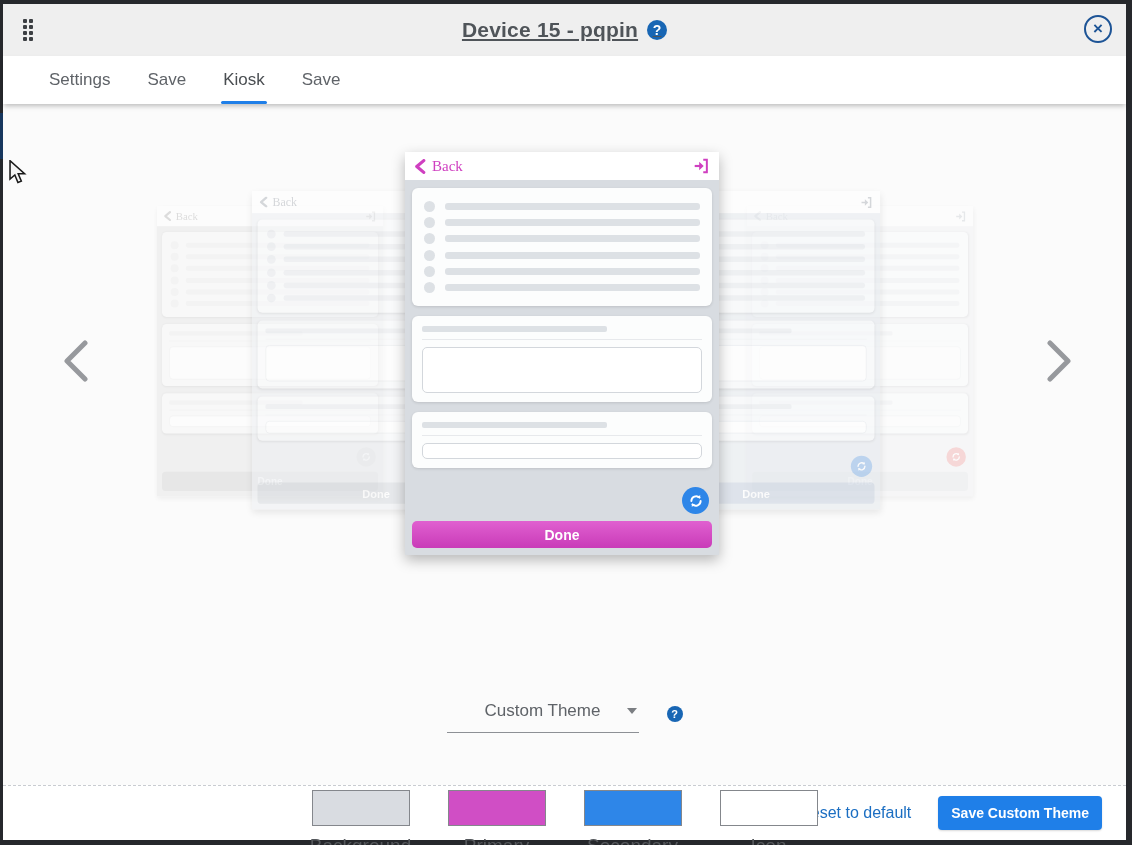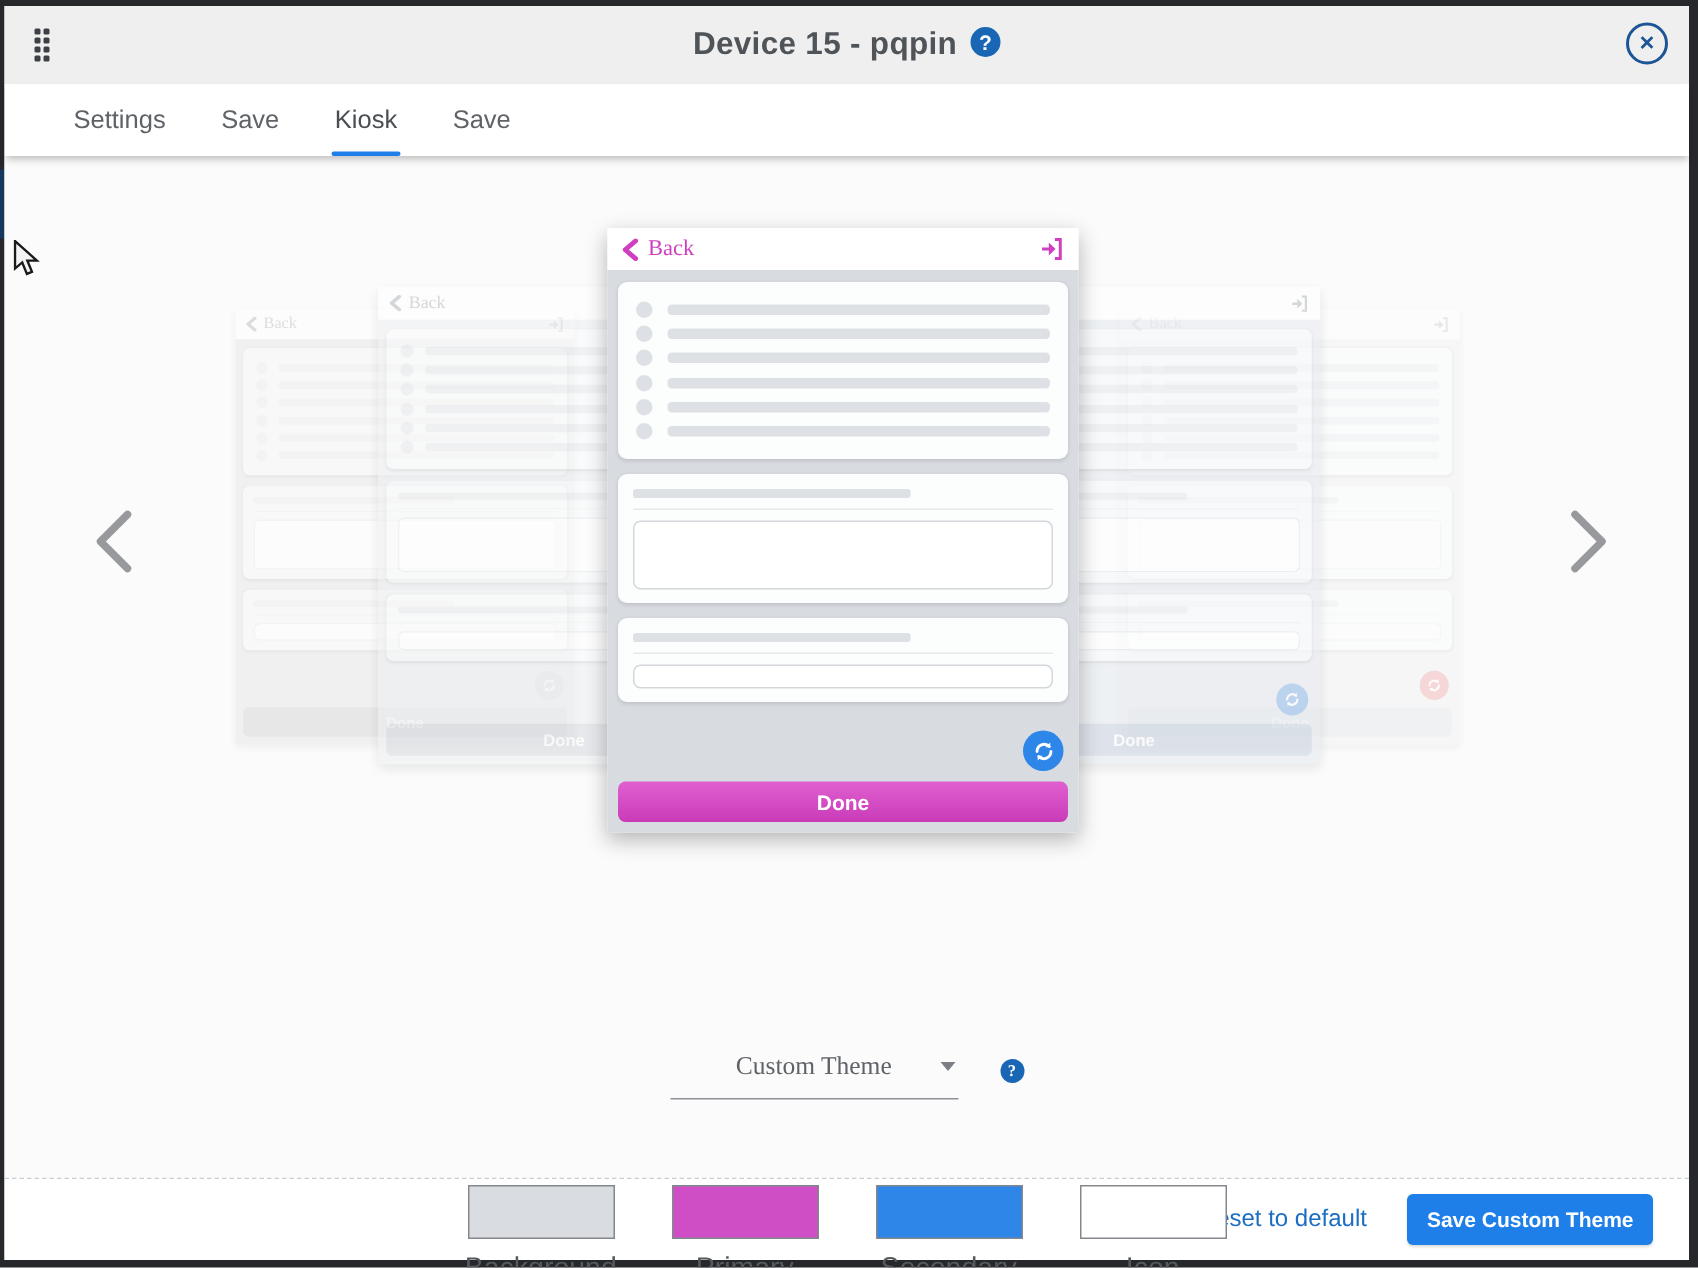--- a/index.html
+++ b/index.html
@@ -8,21 +8,21 @@
 
   
   .backdrop-navy { position:absolute; left:0; top:113px; width:5px; height:46px; background:#17375e; }
 
   .dialog { position:absolute; left:3px; top:4px; width:1123px; height:836px; background:#fbfbfb; display:flex; flex-direction:column; }
 
   
   .hdr { height:52px; background:#efefef; position:relative; display:flex; align-items:center; justify-content:center; flex:none; }
   .drag-handle { position:absolute; left:20px; top:15px; display:grid; grid-template-columns:repeat(2,4px); grid-auto-rows:4px; gap:2px; cursor:grab; }
   .drag-handle i { width:4px; height:4px; background:#3c3f43; border-radius:1px; }
-  .title { font-size:21px; font-weight:bold; color:#4f5459; letter-spacing:.2px; display:flex; align-items:flex-start; gap:9px; }
+  .title { font-size:21px; font-weight:bold; color:#4f5459; letter-spacing:.2px; display:flex; align-items:center; gap:9px;text-decoration:underline; }
   .help-badge { width:20px; height:20px; border-radius:50%; background:#1866b4; color:#fff; font-size:14px; font-weight:bold; display:inline-flex; align-items:center; justify-content:center; cursor:pointer; }
   .help-badge.sm { width:16px; height:16px; font-size:11px; }
   .close-btn { position:absolute; right:14px; top:11px; width:28px; height:28px; border-radius:50%; border:2px solid #1d5496; color:#1d5496; background:transparent; font-size:17px; font-weight:bold; line-height:24px; text-align:center; cursor:pointer; }
 
   
   .tabbar { height:48px; background:#fff; display:flex; align-items:stretch; padding-left:46px; gap:37px; box-shadow:0 3px 5px -1px rgba(0,0,0,.25); position:relative; z-index:5; flex:none; }
   .tab { display:flex; align-items:center; font-size:17px; color:#5f6368; cursor:pointer; position:relative; }
   .tab.active { color:#4a4e52; }
   .tab.active::after { content:""; position:absolute; left:-2px; right:-2px; bottom:0; height:3px; background:#1f7fe8; border-radius:2px; }
 
@@ -57,21 +57,21 @@
   .m-field.sm { height:56px; }
   .m-label { height:6px; width:66%; background:var(--line); border-radius:2px; margin:2px 0 7px; flex:none; }
   .m-rule { height:1px; background:var(--body); margin-bottom:7px; flex:none; opacity:.6; }
   .m-input { flex:1; background:#fff; border:1px solid var(--inb); border-radius:5px; }
   .m-spacer { flex:1; }
   .m-refresh-row { display:flex; justify-content:flex-end; padding-right:3px; margin-bottom:7px; }
   .m-refresh { width:27px; height:27px; border-radius:50%; background:var(--refresh); display:flex; align-items:center; justify-content:center; }
   .m-done { height:27px; border-radius:5px; background:var(--done-bg); color:#fff; font-size:14px; font-weight:bold; display:flex; align-items:center; justify-content:center; flex:none; }
 
   
-  .select-row { position:absolute; top:591px; left:50%; transform:translateX(-50%); display:flex; align-items:center; gap:28px;font-family:Liberation Serif, serif; }
+  .select-row { position:absolute; top:591px; left:50%; transform:translateX(-50%); display:flex; align-items:center; gap:28px; }
   .theme-select { width:192px; border-bottom:1px solid #8d9095; padding:6px 0 11px; position:relative; cursor:pointer; text-align:center; }
   .theme-select .val { font-size:17px; color:#5f6368; }
   .caret { position:absolute; right:2px; top:13px; width:0; height:0; border-left:5px solid transparent; border-right:5px solid transparent; border-top:6px solid #7b7e82; }
 
   
   .swatches { position:absolute; top:686px; left:50%; transform:translateX(-50%); display:flex; gap:32px; }
   .swatch { display:flex; flex-direction:column; align-items:center; min-width:104px; }
   .swatch-box { width:98px; height:36px; border:1px solid #84878c; cursor:pointer; }
   .swatch-lbl { margin-top:9px; font-size:19px; color:#55585c; }
 

